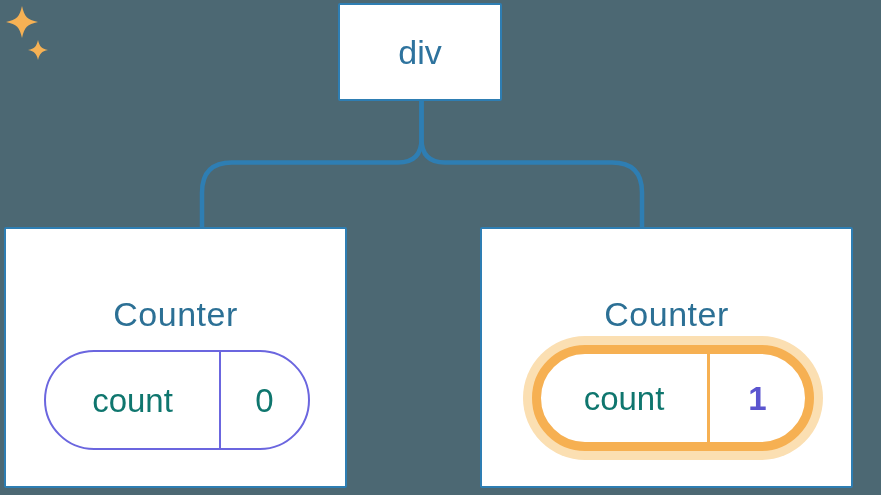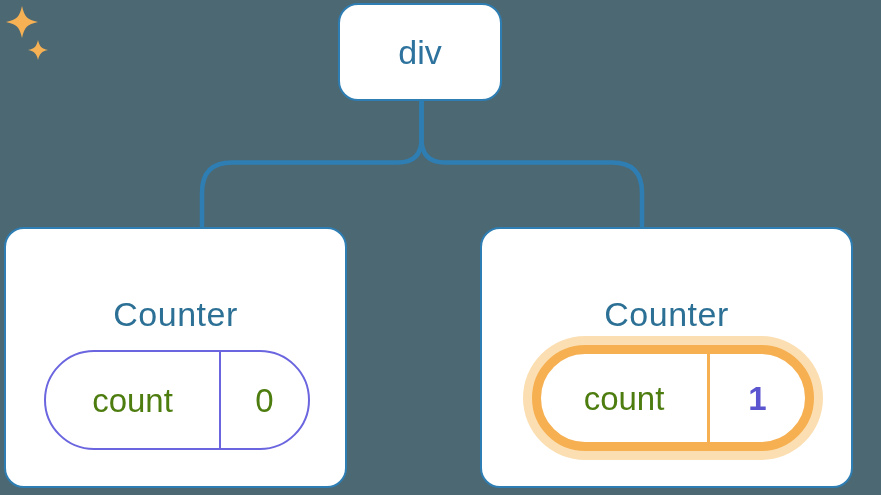--- a/index.html
+++ b/index.html
@@ -6,21 +6,21 @@
   body{
     width:881px;height:495px;overflow:hidden;
     font-family:"Liberation Sans","DejaVu Sans",sans-serif;
     background:#4c6873;
   }
   .canvas{position:relative;width:881px;height:495px;}
   svg.layer{position:absolute;left:0;top:0;pointer-events:none;}
 
   .node{
     position:absolute;background:#ffffff;
-    border:2.5px solid #2e7eb3;border-radius:20px;
+    border:2.5px solid #2e7eb3;border-radius:2px;
     box-sizing:border-box;
   }
   .root-node{
     left:338px;top:3px;width:164px;height:98px;
     display:flex;align-items:center;justify-content:center;
   }
   .root-label{
     color:#2e739e;font-size:34px;line-height:1;
   }
   .child-node{top:227px;height:261px;}
@@ -40,21 +40,21 @@
     left:38px;top:121px;width:266px;height:100px;
     border:2px solid #6b66df;
   }
   .pill-plain .pill-key{
     width:175px;display:flex;align-items:center;justify-content:center;
     border-right:2px solid #6b66df;box-sizing:border-box;
   }
   .pill-plain .pill-value{
     flex:1;display:flex;align-items:center;justify-content:center;
   }
-  .pill-text{color:#4d7c0f;font-size:33px;line-height:1;}
+  .pill-text{color:#0f766e;font-size:33px;line-height:1;}
   
   .pill-highlight{
     left:50px;top:116px;width:282px;height:106px;
     border:9px solid #f6b052;
     box-shadow:0 0 0 9px #fbdfb2;
   }
   .pill-highlight .pill-key{
     width:169px;display:flex;align-items:center;justify-content:center;
     border-right:3px solid #f6b052;box-sizing:border-box;
   }

